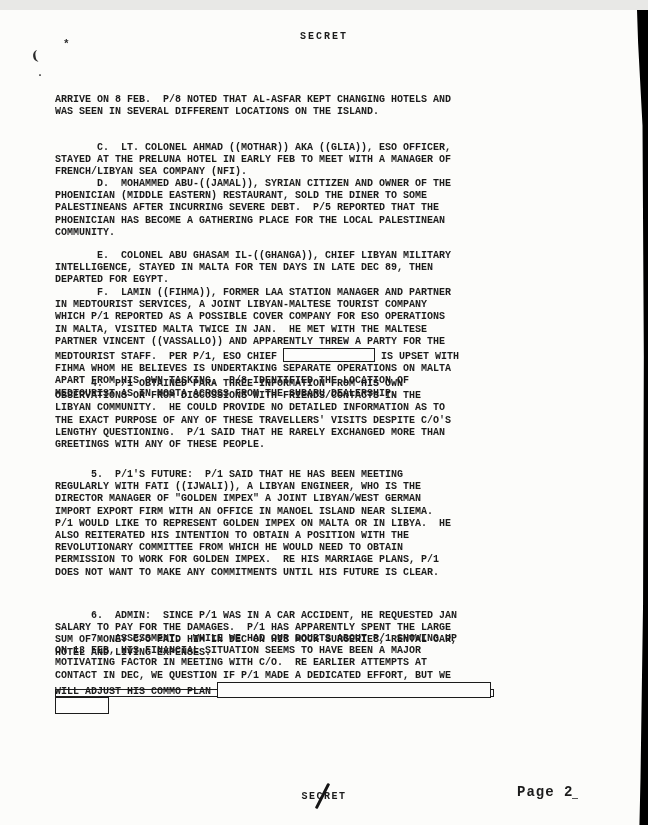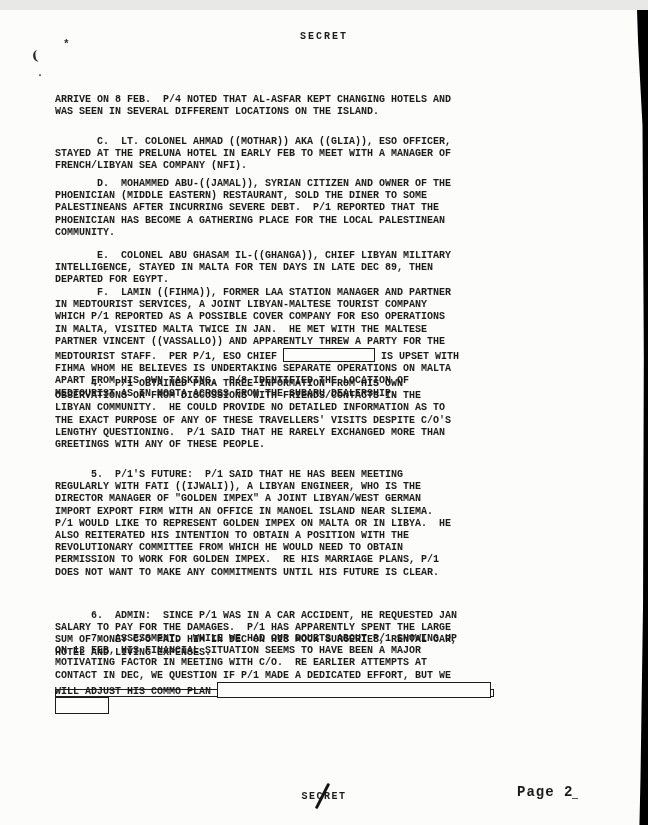--- a/index.html
+++ b/index.html
@@ -63,28 +63,28 @@
 <div class="page">
 
   <div class="classification-top">SECRET</div>
   <div class="mark-asterisk">*</div>
   <div class="mark-curl">(</div>
   <div class="mark-curl-dot">.</div>
 
   <div class="redaction-sliver"></div>
 
   <div class="doc-body">
-    <div class="para" style="top:84px"><span>ARRIVE ON 8 FEB.  P/4 NOTED THAT AL-ASFAR KEPT CHANGING HOTELS AND
+    <div class="para" style="top:84px"><span>ARRIVE ON 8 FEB.  P/8 NOTED THAT AL-ASFAR KEPT CHANGING HOTELS AND
 WAS SEEN IN SEVERAL DIFFERENT LOCATIONS ON THE ISLAND.</span></div>
-    <div class="para" style="top:126px"><span>       C.  LT. COLONEL AHMAD ((MOTHAR)) AKA ((GLIA)), ESO OFFICER,
+    <div class="para" style="top:132px"><span>       C.  LT. COLONEL AHMAD ((MOTHAR)) AKA ((GLIA)), ESO OFFICER,
 STAYED AT THE PRELUNA HOTEL IN EARLY FEB TO MEET WITH A MANAGER OF
 FRENCH/LIBYAN SEA COMPANY (NFI).</span></div>
     <div class="para" style="top:168px"><span>       D.  MOHAMMED ABU-((JAMAL)), SYRIAN CITIZEN AND OWNER OF THE
 PHOENICIAN (MIDDLE EASTERN) RESTAURANT, SOLD THE DINER TO SOME
-PALESTINEANS AFTER INCURRING SEVERE DEBT.  P/1 REPORTED THAT THE
+PALESTINEANS AFTER INCURRING SEVERE DEBT.  P/5 REPORTED THAT THE
 PHOENICIAN HAS BECOME A GATHERING PLACE FOR THE LOCAL PALESTINEAN
 COMMUNITY.</span></div>
     <div class="para" style="top:240px"><span>       E.  COLONEL ABU GHASAM IL-((GHANGA)), CHIEF LIBYAN MILITARY
 INTELLIGENCE, STAYED IN MALTA FOR TEN DAYS IN LATE DEC 89, THEN
 DEPARTED FOR EGYPT.</span></div>
     <div class="para" style="top:277px"><span>       F.  LAMIN ((FIHMA)), FORMER LAA STATION MANAGER AND PARTNER
 IN MEDTOURIST SERVICES, A JOINT LIBYAN-MALTESE TOURIST COMPANY
 WHICH P/1 REPORTED AS A POSSIBLE COVER COMPANY FOR ESO OPERATIONS
 IN MALTA, VISITED MALTA TWICE IN JAN.  HE MET WITH THE MALTESE
 PARTNER VINCENT ((VASSALLO)) AND APPARENTLY THREW A PARTY FOR THE

